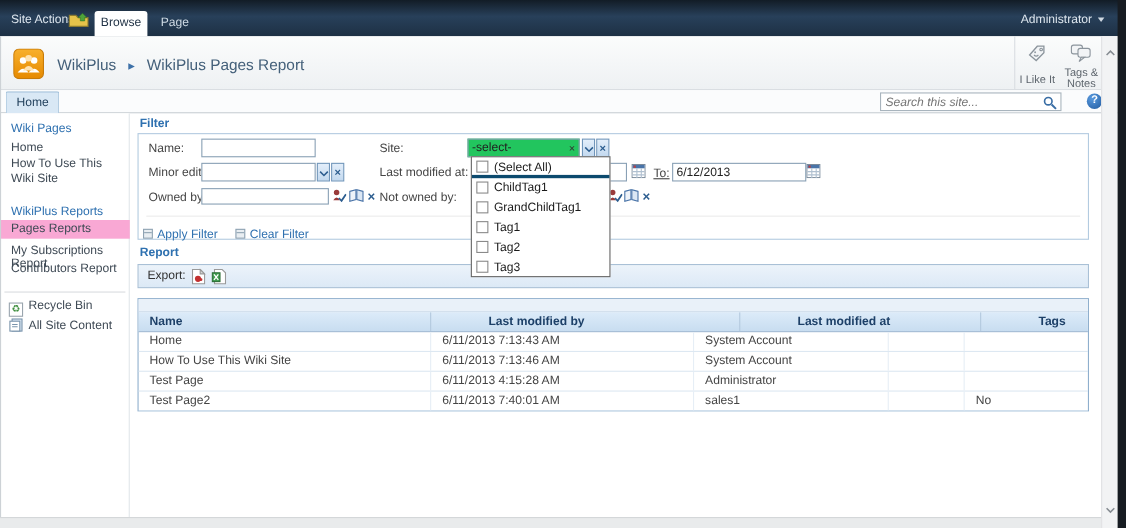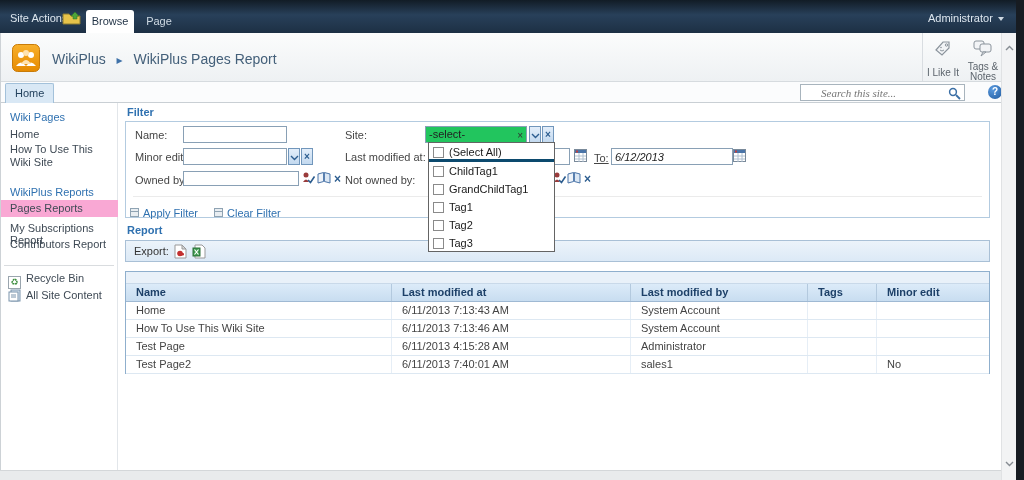--- a/index.html
+++ b/index.html
@@ -27,22 +27,22 @@
   .social { position:absolute; left:922px; top:0; width:80px; height:48px; border-left:1px solid #d9dde1; }
   .social-btn { position:absolute; top:3px; width:40px; height:44px; text-align:center; cursor:pointer; }
   .social-lbl { position:absolute; bottom:2px; width:100%; font-size:10px; color:#5d656d; line-height:10px; }
 
   
   .navrow { left:0; top:82px; width:1024px; height:21px; background:#fbfcfd; border-bottom:1px solid #c9cfd4; }
   .home-tab { position:absolute; left:5px; top:1px; height:20px; padding:0 9px; line-height:19px;
     background:#d9e8f5; border:1px solid #a3c1da; border-bottom:none; color:#24425e; border-radius:2px 2px 0 0; cursor:pointer; }
   .searchbox { position:absolute; left:800px; top:2px; width:165px; height:17px; background:#fff;
     border:1px solid #a8b4bd; }
-  .searchbox input { position:absolute; left:20px; top:0; width:136px; height:15px; border:none; outline:none;
-    font-family:Liberation Serif, serif; font-size:11px; font-style:italic; color:#8d9499; background:transparent; }
+  .searchbox input { position:absolute; left:4px; top:0; width:136px; height:15px; border:none; outline:none;
+    font-family:Liberation Sans, sans-serif; font-size:11px; font-style:italic; color:#8d9499; background:transparent; }
   .help-btn { position:absolute; left:988px; top:3px; width:14px; height:14px; border-radius:50%;
     background:radial-gradient(circle at 35% 30%,#5a9be0,#205a9e); color:#fff; font-size:10px; font-weight:bold;
     text-align:center; line-height:14px; cursor:pointer; }
 
   
   .sidebar { left:0; top:103px; width:118px; height:367px; background:#fff; border-right:1px solid #e2e6ea; }
   .side-h { position:absolute; left:10px; color:#2f71b0; white-space:nowrap; }
   .side-i { position:absolute; left:10px; color:#3f4a55; cursor:pointer; }
   .side-sel { position:absolute; left:0; top:97px; width:118px; height:17px; background:#f9a8d4;
     color:#3f4a55; line-height:17px; padding-left:10px; cursor:pointer; }
@@ -77,21 +77,21 @@
   .tp-item.first { border-bottom:3px solid #0c4a6e; height:19px; line-height:19px; }
   .cb { display:inline-block; width:11px; height:11px; border:1px solid #8a8a8a; background:#fff;
     vertical-align:-2px; margin-right:5px; cursor:pointer; }
 
   
   .export-box { position:absolute; left:125px; top:240px; width:865px; height:22px;
     background:linear-gradient(180deg,#ecf3fa,#dce9f6); border:1px solid #a9c0d6; }
   .rtable { position:absolute; left:125px; top:271px; width:865px; height:103px; border:1px solid #8fafcd; background:#fff; }
   .pager-row { height:12px; background:#e9f1f9; border-bottom:1px solid #c9d9e9; }
   .thead, .trow { display:grid; grid-template-columns:266px 239px 177px 69px 1fr; }
-  .thead { height:18px; background:linear-gradient(180deg,#dcebf9,#c8ddf0); border-bottom:1px solid #9fb9d3; }
+  .thead { height:18px; background:linear-gradient(180deg,#dcebf9,#c8ddf0); border-bottom:1px solid #9fb9d3;gap:42px; }
   .thead .tc { color:#1d4068; font-weight:bold; border-right:1px solid #b3c9de; }
   .trow { height:18px; border-bottom:1px solid #dde8f2; }
   .trow .tc { color:#444; border-right:1px solid #e6eef6; }
   .tc { padding-left:10px; line-height:17px; overflow:hidden; white-space:nowrap; }
   .tc:last-child { border-right:none; }
 
   
   .vscroll { left:1001px; top:33px; width:15px; height:447px; background:#f2f3f4; border-left:1px solid #e0e2e4; }
   .edge { left:1016px; top:0; width:8px; height:480px; background:#171c22; }
   .statusbar { left:0; top:470px; width:1001px; height:10px; background:#e9ebec; border-top:1px solid #d4d7d9; }
@@ -252,21 +252,21 @@
   <svg class="picker-ic" style="left:574px;top:149px;" width="13" height="13">
     <rect x="0.5" y="0.5" width="12" height="12" fill="#fff" stroke="#7a8a9a"></rect>
     <rect x="1" y="1" width="11" height="3" fill="#4a74a8"></rect>
       <rect x="2" y="1.5" width="2" height="2" fill="#c04040"></rect>
     <line x1="1" y1="7" x2="12" y2="7" stroke="#b0c0d0"></line>
       <line x1="1" y1="10" x2="12" y2="10" stroke="#b0c0d0"></line>
     <line x1="5" y1="4" x2="5" y2="13" stroke="#b0c0d0"></line>
       <line x1="9" y1="4" x2="9" y2="13" stroke="#b0c0d0"></line>
   </svg>
   <div class="flabel" style="left:594px;top:152px;text-decoration:underline;">To:</div>
-  <input class="tin" style="left: 611px; top: 148px; width: 122px; font-style: italic;" value="6/12/2013">
+  <input class="tin" style="left: 611px; top: 148px; width: 122px;" value="6/12/2013">
   <svg class="picker-ic" style="left:733px;top:149px;" width="13" height="13">
     <rect x="0.5" y="0.5" width="12" height="12" fill="#fff" stroke="#7a8a9a"></rect>
     <rect x="1" y="1" width="11" height="3" fill="#4a74a8"></rect>
       <rect x="2" y="1.5" width="2" height="2" fill="#c04040"></rect>
     <line x1="1" y1="7" x2="12" y2="7" stroke="#b0c0d0"></line>
       <line x1="1" y1="10" x2="12" y2="10" stroke="#b0c0d0"></line>
     <line x1="5" y1="4" x2="5" y2="13" stroke="#b0c0d0"></line>
       <line x1="9" y1="4" x2="9" y2="13" stroke="#b0c0d0"></line>
   </svg>
 
@@ -303,22 +303,22 @@
       <path d="M3,1 h7 l3,3 v10 h-10 z" fill="#fff" stroke="#999"></path>
       <rect x="1" y="4" width="7" height="8" fill="#3f9b4f" stroke="#2c7038"></rect>
       <path d="M2.5,5.5 l4,5 m0,-5 l-4,5" stroke="#fff" stroke-width="1.2"></path>
     </svg>
   </div>
 
   <div class="rtable">
     <div class="pager-row"></div>
     <div class="thead">
       <div class="tc">Name</div>
+      <div class="tc">Last modified by</div>
       <div class="tc">Last modified at</div>
-      <div class="tc">Last modified by</div>
       <div class="tc">Tags</div>
       <div class="tc">Minor edit</div>
     </div>
     <div class="trow">
       <div class="tc">Home</div>
       <div class="tc">6/11/2013 7:13:43 AM</div>
       <div class="tc">System Account</div>
       <div class="tc"></div>
       <div class="tc"></div>
     </div>

